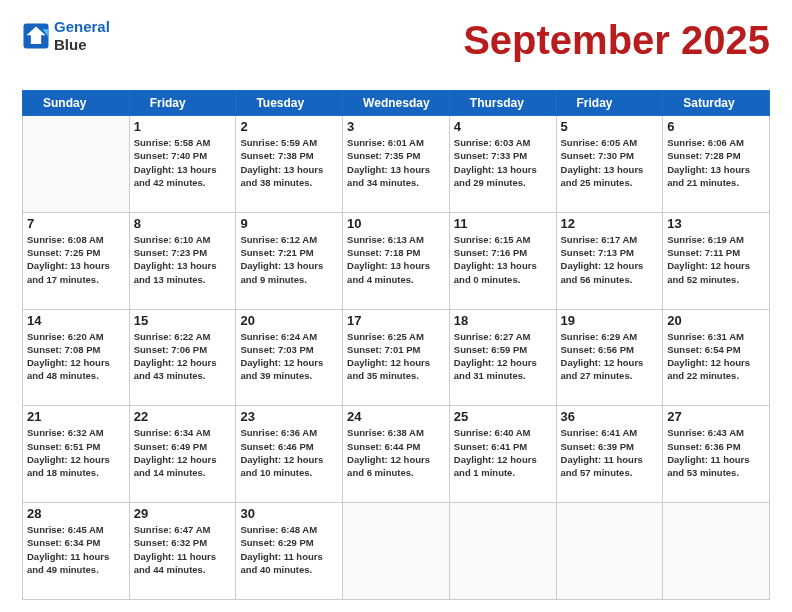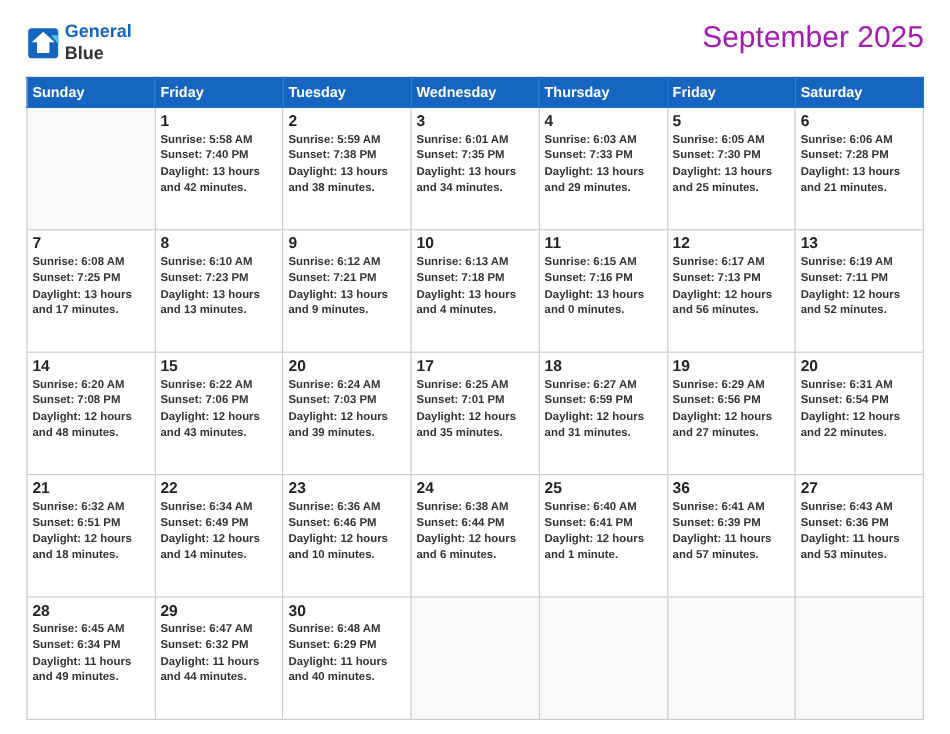--- a/index.html
+++ b/index.html
@@ -14,21 +14,21 @@
       width: 792px;
       height: 612px;
       padding: 18px 22px 12px 22px;
       display: flex;
       flex-direction: column;
     }
     .header {
       display: flex;
       justify-content: space-between;
       align-items: flex-start;
-      margin-bottom: 10px;
+      margin-bottom: 28px;
     }
     .logo {
       display: flex;
       align-items: center;
     }
     .logo-text {
       font-size: 15px;
       font-weight: bold;
       color: #333;
       line-height: 1.2;
@@ -37,42 +37,42 @@
     .logo-icon {
       width: 28px;
       height: 28px;
       margin-right: 4px;
       position: relative;
     }
     .title-block {
       text-align: right;
     }
     .month-title {
-      font-size: 25px;
-      font-weight: normal;
-      color: #a21caf;
+      font-size: 40px;
+      font-weight: bold;
+      color: #b91c1c;
       line-height: 1.1;
     }
     .location {
       font-size: 14px;
       color: #444;
     }
     .calendar {
       flex: 1;
       border: 1px solid #ccc;
       border-collapse: collapse;
       width: 100%;
       table-layout: fixed;
     }
     .calendar th {
       background: #1565c0;
       color: #fff;
       font-size: 12px;
       font-weight: bold;
-      padding: 5px 4px;
+      padding: 5px 20px;
       text-align: left;
       border: 1px solid #1a6fcc;
     }
     .calendar td {
       border: 1px solid #ccc;
       vertical-align: top;
       padding: 3px 4px;
       font-size: 10px;
       color: #333;
       height: 85px;

